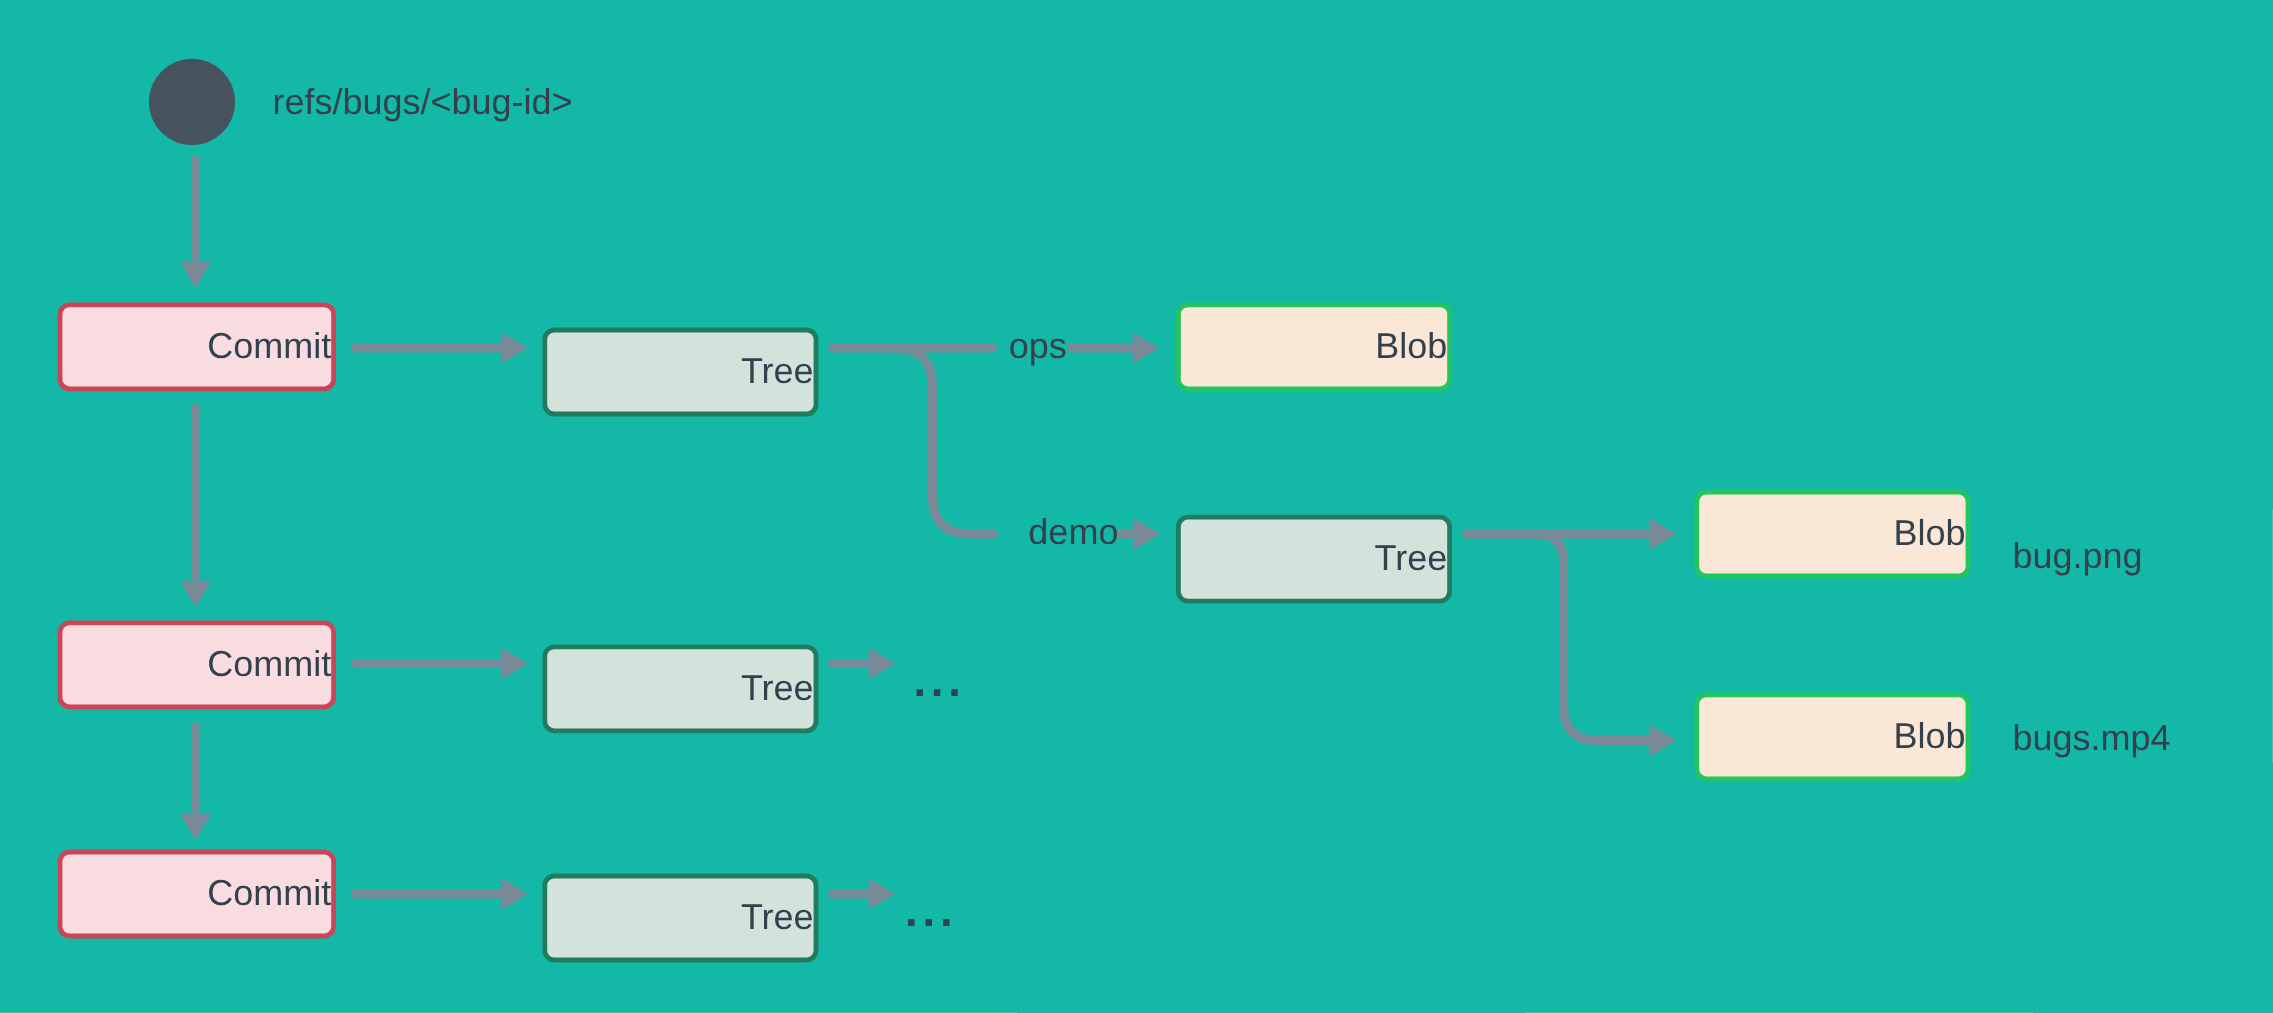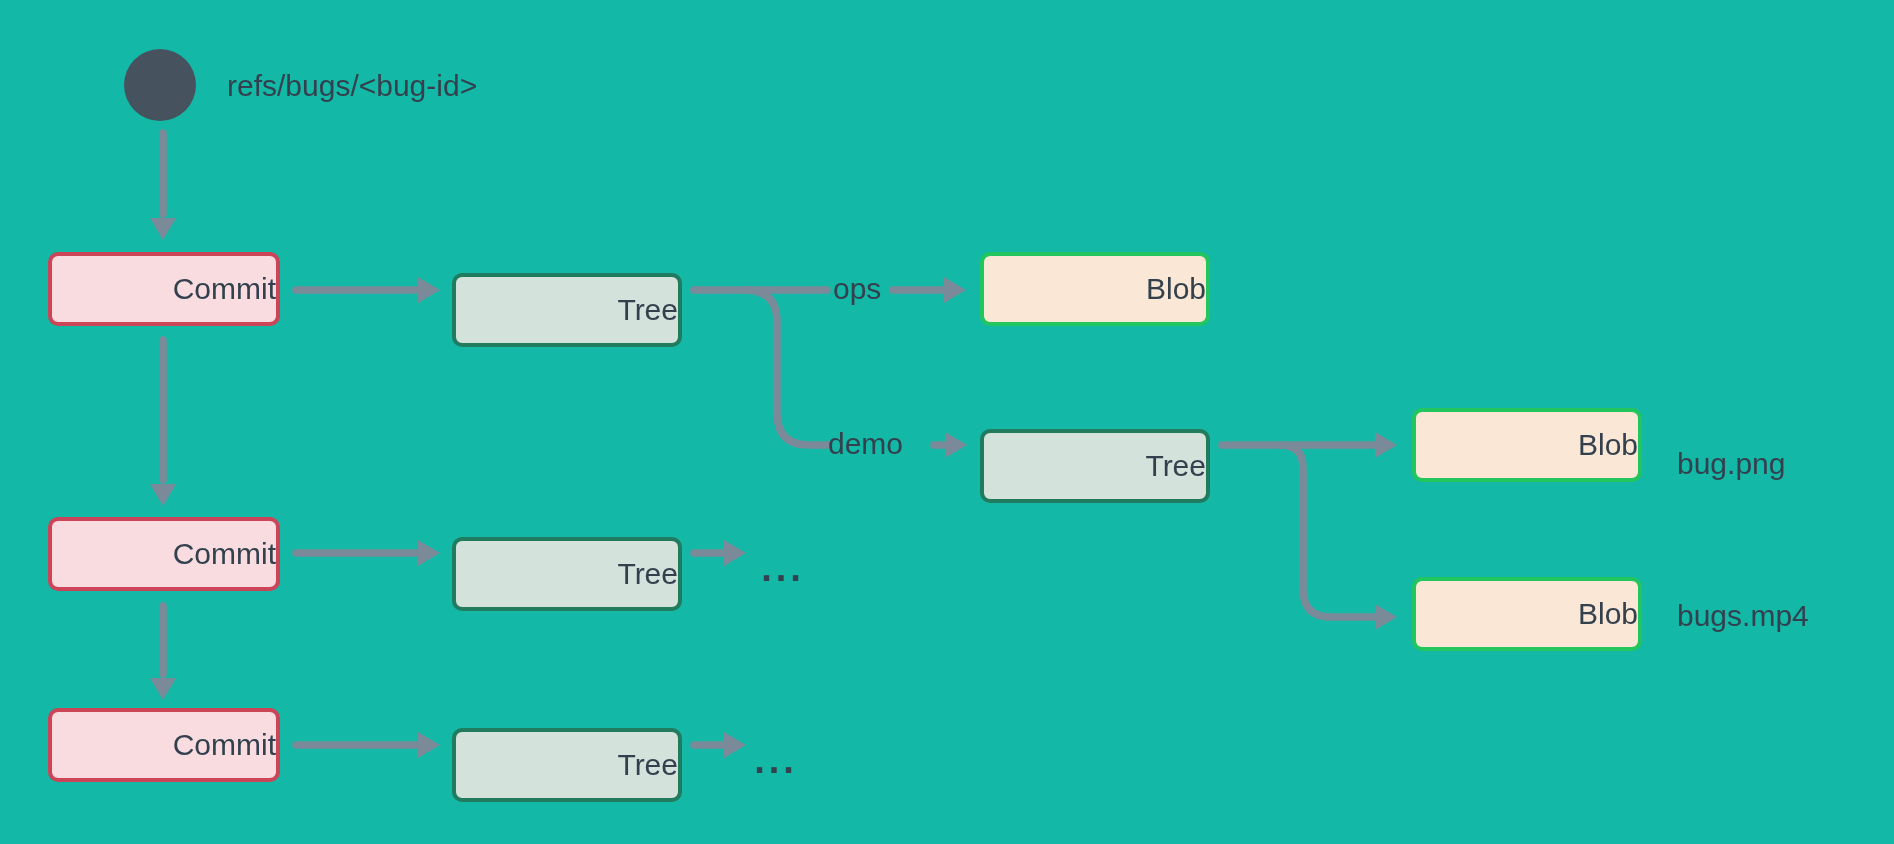--- a/index.html
+++ b/index.html
@@ -27,21 +27,21 @@
   .ref-circle{
     position:absolute;left:124px;top:49px;
     width:72px;height:72px;border-radius:50%;
     background:#46535f;
   }
   .text{
     position:absolute;
     font-size:30px;color:#33414e;
     line-height:34px;white-space:nowrap;
   }
-  .edge-label{text-align:left;}
+  .edge-label{text-align:right;}
   .dots{
     position:absolute;
     font-size:38px;font-weight:bold;color:#2f3e4a;
     letter-spacing:4px;line-height:40px;height:40px;
     text-align:center;color:#33414e;
   }
 </style>
 </head>
 <body>
 

